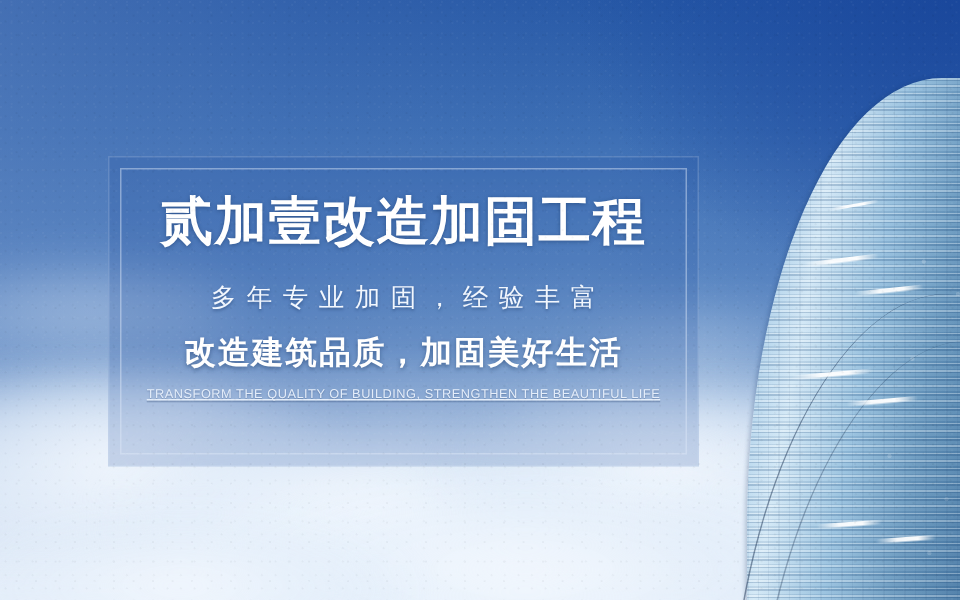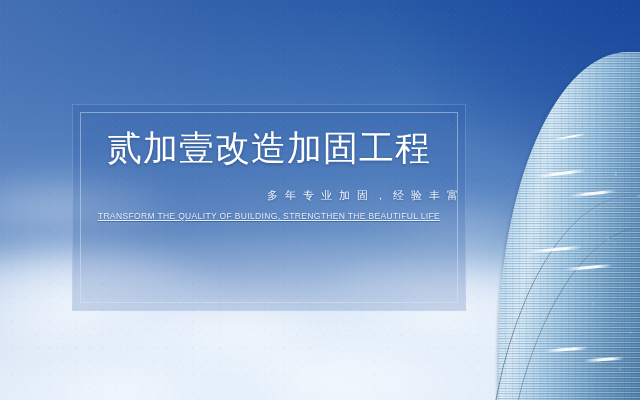--- a/index.html
+++ b/index.html
@@ -197,37 +197,36 @@
     border:1px solid rgba(222,234,248,0.46);
     pointer-events:none;
   }
   .panel-content {
     position:relative;
     padding-top:24px;
   }
 
   .headline {
     font-size:35px;
-    font-weight:normal;
+    font-weight:bold;
     color:#ffffff;
     letter-spacing:1px;
     line-height:1.08;
     text-shadow:0 1px 3px rgba(18,46,92,0.45);
     white-space:nowrap;
   }
   .subline {
     margin-top:22px;
-    font-size:11px;
+    font-size:17px;
     color:#f2f7fe;
     letter-spacing:7px;
     text-indent:7px;
     line-height:1.2;
     text-shadow:0 1px 2px rgba(18,46,92,0.40);
     white-space:nowrap;
-    text-align:right;
   }
   .slogan {
     margin-top:14px;
     font-size:21px;
     font-weight:bold;
     color:#ffffff;
     letter-spacing:1.5px;
     line-height:1.2;
     text-shadow:0 1px 3px rgba(18,46,92,0.45);
     white-space:nowrap;
@@ -291,18 +290,19 @@
       <div class="streak s5"></div>
       <div class="streak s6"></div>
     </div>
   </div>
 
   <div id="panel">
     <div id="panel-inner-line"></div>
     <div class="panel-content">
       <div class="headline">贰加壹改造加固工程</div>
       <div class="subline">多年专业加固，经验丰富</div>
+      <div class="slogan">改造建筑品质，加固美好生活</div>
       <div class="slogan-en">TRANSFORM THE QUALITY OF BUILDING, STRENGTHEN THE BEAUTIFUL LIFE</div>
     </div>
   </div>
 
   <div id="grain"></div>
 </div>
 
 </body></html>

